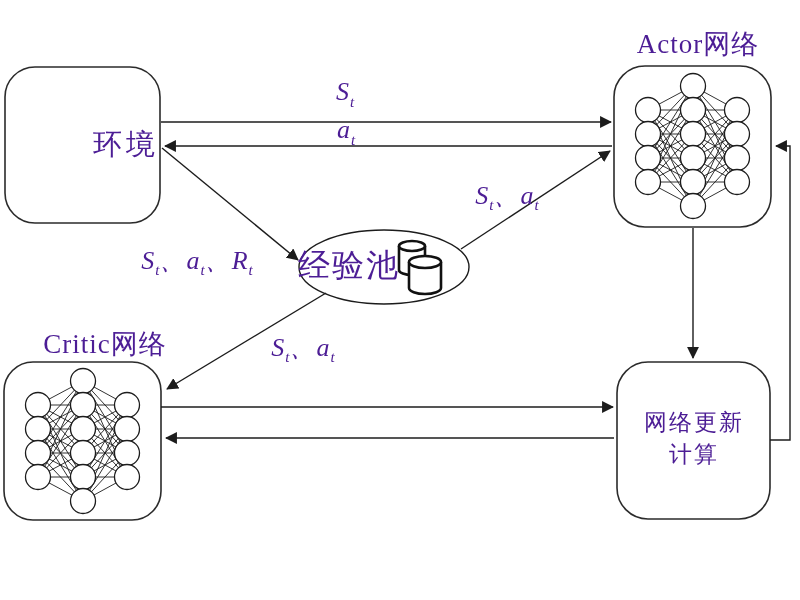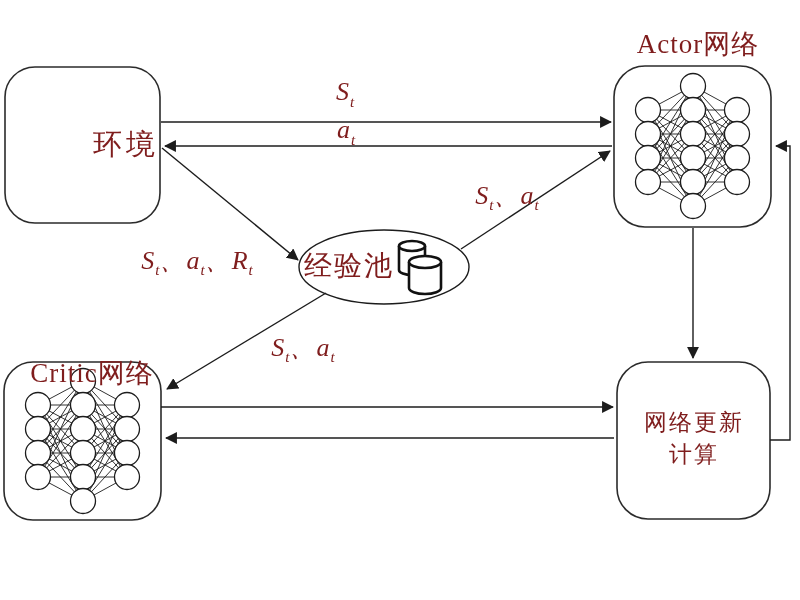--- a/index.html
+++ b/index.html
@@ -3,28 +3,28 @@
 <meta charset="utf-8">
 <style>
   html,body{margin:0;padding:0;background:#ffffff;}
   #stage{
     position:relative;width:800px;height:600px;background:#ffffff;overflow:hidden;
     font-family:"Liberation Serif","DejaVu Serif",serif;
   }
   #diagram-svg{position:absolute;left:0;top:0;}
   .lbl{
     position:absolute;transform:translate(-50%,-50%);
-    color:#7f1d1d;white-space:nowrap;text-align:center;
+    color:#4c1d95;white-space:nowrap;text-align:center;
     font-family:"Liberation Serif","DejaVu Serif",serif;
   }
   .cn{font-style:normal;}
   .node-label{font-size:29px;letter-spacing:4px;margin-left:44px;}
   .node-title{font-size:27px;letter-spacing:1px;}
   .update-label{font-size:23px;line-height:32px;letter-spacing:2px;}
-  .pool-label{font-size:28px;letter-spacing:2px;}
+  .pool-label{font-size:32px;letter-spacing:2px;}
   .math-label{font-size:26px;font-style:italic;letter-spacing:1px;}
   .math-label sub{font-size:0.58em;font-style:italic;letter-spacing:0;}
   .math-label i{font-style:italic;}
 </style>
 </head>
 <body>
 
 <div id="stage">
 
   <svg id="diagram-svg" width="800" height="600" viewBox="0 0 800 600">
@@ -183,21 +183,21 @@
     <g>
       <path d="M399,246 v24 a13,5 0 0 0 26,0 v-24" fill="#ffffff" stroke="#111" stroke-width="2.6"></path>
       <ellipse cx="412" cy="246" rx="13" ry="5" fill="#ffffff" stroke="#111" stroke-width="2.6"></ellipse>
       <path d="M409,262 v26 a16,6 0 0 0 32,0 v-26" fill="#ffffff" stroke="#111" stroke-width="2.6"></path>
       <ellipse cx="425" cy="262" rx="16" ry="6" fill="#ffffff" stroke="#111" stroke-width="2.6"></ellipse>
     </g>
   </svg>
 
   <div class="lbl cn node-label" style="left:82px;  top:145px;">环境</div>
   <div class="lbl cn node-title" style="left:698px; top:44px;">Actor网络</div>
-  <div class="lbl cn node-title" style="left:92px;  top:344px;margin-top:29px;">Critic网络</div>
+  <div class="lbl cn node-title" style="left:105px;  top:344px;">Critic网络</div>
   <div class="lbl cn update-label" style="left:694px; top:439px;"><span>网络更新</span><br>
        <span>计算</span></div>
   <div class="lbl cn pool-label" style="left:349px; top:266px;">经验池</div>
 
   <div class="lbl math-label" style="left:345px; top:94px;"><i>S</i><sub>t</sub></div>
   <div class="lbl math-label" style="left:346px; top:132px;"><i>a</i><sub>t</sub></div>
   <div class="lbl math-label" style="left:197px; top:261px;"><i>S</i><sub>t</sub>、<i>a</i><sub>t</sub>、<i>R</i><sub>t</sub></div>
   <div class="lbl math-label" style="left:507px; top:196px;"><i>S</i><sub>t</sub>、<i>a</i><sub>t</sub></div>
   <div class="lbl math-label" style="left:303px; top:348px;"><i>S</i><sub>t</sub>、<i>a</i><sub>t</sub></div>
 </div>

